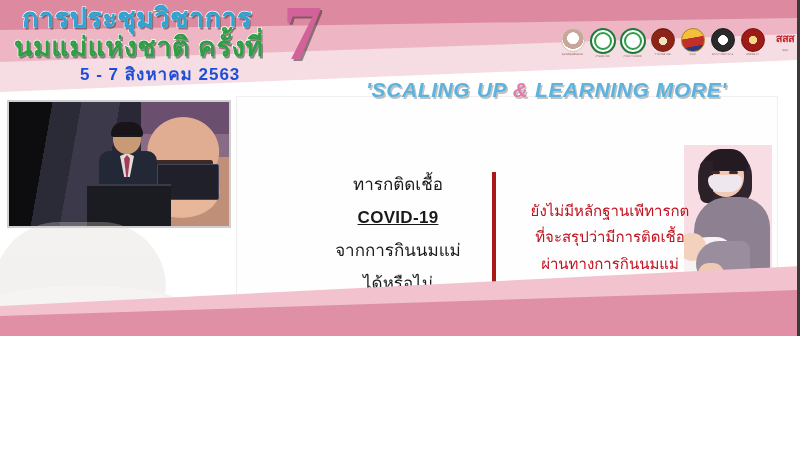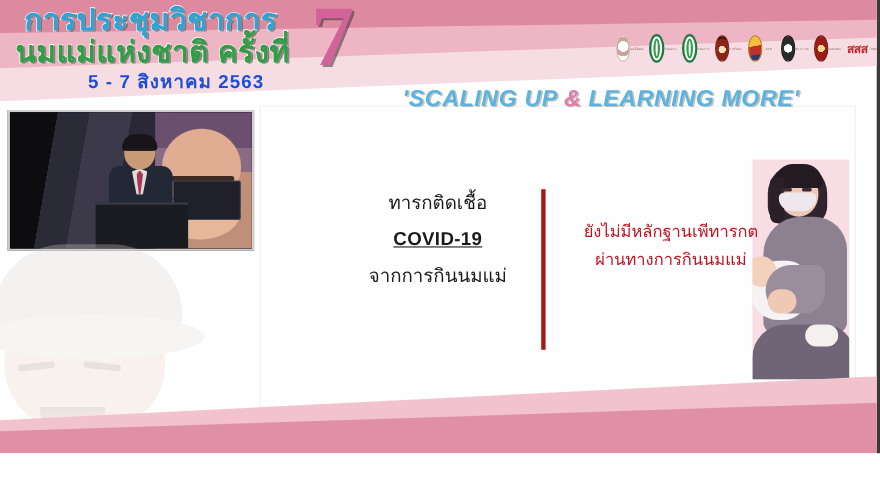--- a/index.html
+++ b/index.html
@@ -5,21 +5,21 @@
 <style>
   html,body{margin:0;padding:0;}
   body{
     width:800px;height:450px;
     background:#ffffff;
     font-family:"Liberation Sans","DejaVu Sans",sans-serif;
     overflow:hidden;
   }
   #slide{
     position:relative;
-    width:800px;height:412px;
+    width:800px;height:336px;
     background:#ffffff;
     overflow:hidden;
     box-sizing:border-box;
     border-right:3px solid #3a3a3a;
   }
 
   
   .band{position:absolute;pointer-events:none;}
   .band-top-dark{
     top:0;left:0;width:800px;height:30px;
@@ -107,22 +107,22 @@
 
   
   #logo-strip{
     position:absolute;
     left:560px;top:22px;
     display:flex;align-items:flex-end;gap:5px;
     height:38px;
   }
   .logo{
     width:25px;height:32px;
-    display:flex;flex-direction:row;
-    align-items:center;justify-content:center;
+    display:flex;flex-direction:column;
+    align-items:center;justify-content:flex-start;
   }
   .logo .mark{
     width:22px;height:22px;border-radius:50%;
     display:block;
   }
   .logo .cap{
     font-size:3px;line-height:1.1;color:#8a6a5a;
     margin-top:1px;text-align:center;
     white-space:nowrap;overflow:hidden;width:100%;
   }
@@ -428,20 +428,21 @@
     <div class="brim"></div>
     <div class="eyeL"></div>
     <div class="eyeR"></div>
     <div class="mouth"></div>
   </div>
 
   <div id="question">
     <span class="q-line">ทารกติดเชื้อ</span>
     <span class="q-line q-covid">COVID-19</span>
     <span class="q-line">จากการกินนมแม่</span>
+    <span class="q-line">ได้หรือไม่</span>
   </div>
 
   <div id="divider"></div>
 
   <div id="illustration">
     <div class="mhair-back"></div>
     <div class="mbody"></div>
     <div class="lap"></div>
     <div class="mhead"></div>
     <div class="mhair-top"></div>
@@ -451,20 +452,21 @@
     <div class="mask"></div>
     <div class="baby"></div>
     <div class="babyhead"></div>
     <div class="marm"></div>
     <div class="mhand"></div>
     <div class="foot"></div>
   </div>
 
   <div id="answer">
     <span class="a-line">ยังไม่มีหลักฐานเพีทารกต</span>
+    <span class="a-line">ที่จะสรุปว่ามีการติดเชื้อ</span>
     <span class="a-line">ผ่านทางการกินนมแม่</span>
   </div>
 
   <div id="page-number">6</div>
 
   <div class="band band-bot-light"></div>
   <div class="band band-bot-dark"></div>
   <div class="band band-bot-edge"></div>
 
 </div>

